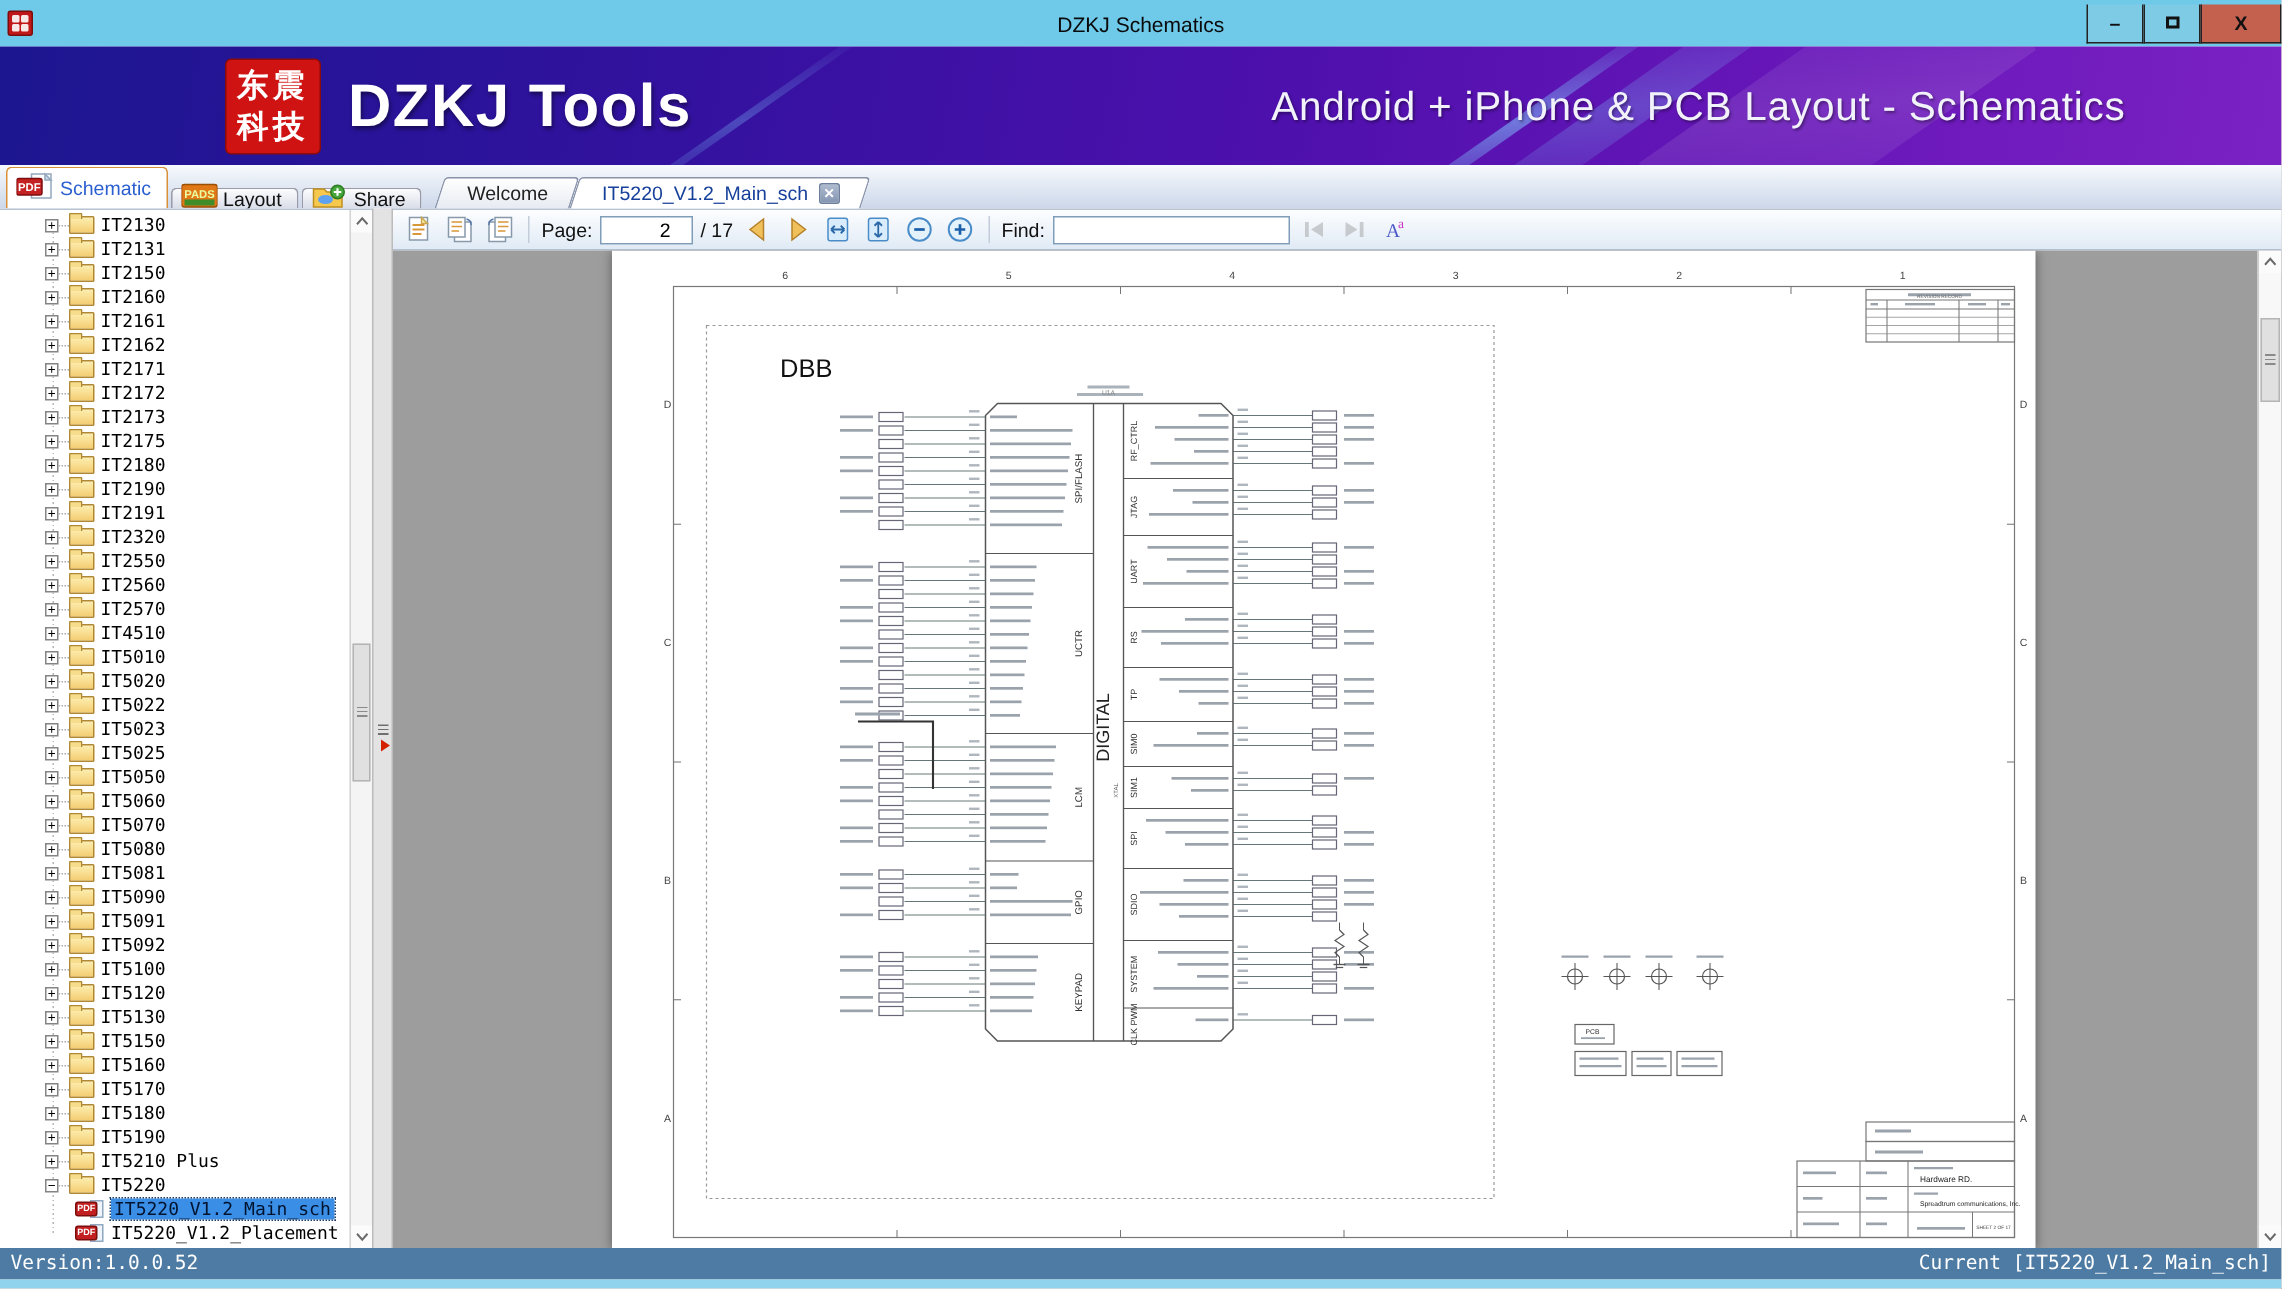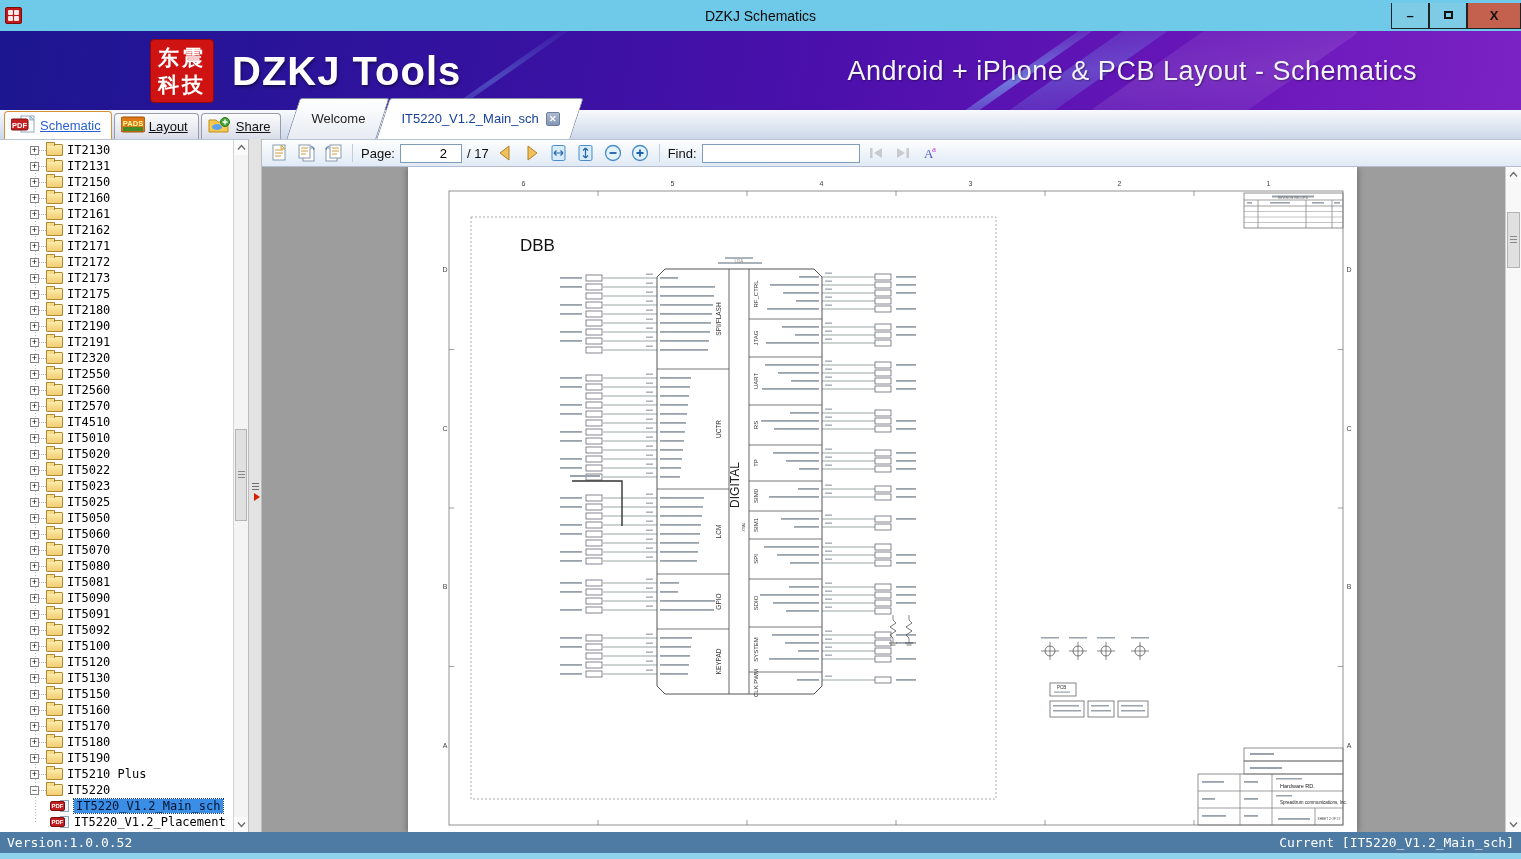--- a/index.html
+++ b/index.html
@@ -28,27 +28,27 @@
   .s4 { width:90px; height:260px; left:1180px; top:-90px; opacity:.22; background:linear-gradient(120deg,rgba(255,255,255,0),rgba(255,255,255,.5),rgba(255,255,255,0)); }
   .banner-logo { position:absolute; left:150px; top:8px; width:64px; height:64px; background:#cf1212; border-radius:4px;
                  border:1px solid #8d0a0a; color:#fff; font-weight:bold; font-size:21px; line-height:27px; text-align:center; letter-spacing:3px; overflow:hidden; padding-top:4px;}
   .banner-appname { position:absolute; left:232px; top:18px; color:#fff; font-size:40px; font-weight:bold; letter-spacing:1px;
                     text-shadow:1px 2px 3px rgba(0,0,0,.45); }
   .banner-tagline { position:absolute; right:104px; top:25px; color:#f2f2fa; font-size:27px; letter-spacing:.5px;
                     text-shadow:1px 1px 2px rgba(0,0,0,.4); }
 
   
   .tabstrip { height:29px; flex:none; background:linear-gradient(#f7fafd,#ccd7e9); display:flex; align-items:flex-end; padding-left:4px; }
-  .ttab { height:26px; display:flex; align-items:center; gap:4px; padding:0 10px 0 6px; font-size:13px;
+  .ttab { height:14px; display:flex; align-items:center; gap:4px; padding:0 10px 0 6px; font-size:13px;
           border:1px solid #9a9aa8; border-bottom:none; border-radius:4px 4px 0 0; background:linear-gradient(#fcfcfd,#d9dde8); margin-right:2px; cursor:default; }
   .ttab.active { background:#fff; border-color:#d89038; height:28px; }
   .ttab.active .tlab { color:#2b5fd0; }
-  .ttab .tlab { color:#111;text-decoration:underline; }
+  .ttab .tlab { color:#111; }
   .doctabs { display:flex; align-items:flex-end; margin-left:10px; }
-  .dtab { height:41px; display:flex; align-items:center; padding:0 18px; font-size:13px; color:#222; position:relative; cursor:default; }
+  .dtab { height:21px; display:flex; align-items:center; padding:0 18px; font-size:13px; color:#222; position:relative; cursor:default; }
   .dtab .slant { position:absolute; inset:0; border:1px solid #8a93a8; border-bottom:none; transform:skewX(-18deg); background:linear-gradient(#ffffff,#e7ebf2); border-radius:3px 3px 0 0; }
   .dtab.active .slant { background:#fff; }
   .dtab > span { position:relative; z-index:1; }
   .dtab.active .dlab { color:#16409a; }
   .tclose { width:14px; height:14px; margin-left:7px; background:linear-gradient(#aebbd0,#8496b2); border:1px solid #6d7f9c; border-radius:2px;
             color:#fff; font-size:9px; line-height:12px; text-align:center; font-weight:bold; }
 
   
   .main { flex:1; display:flex; min-height:0; }
 

